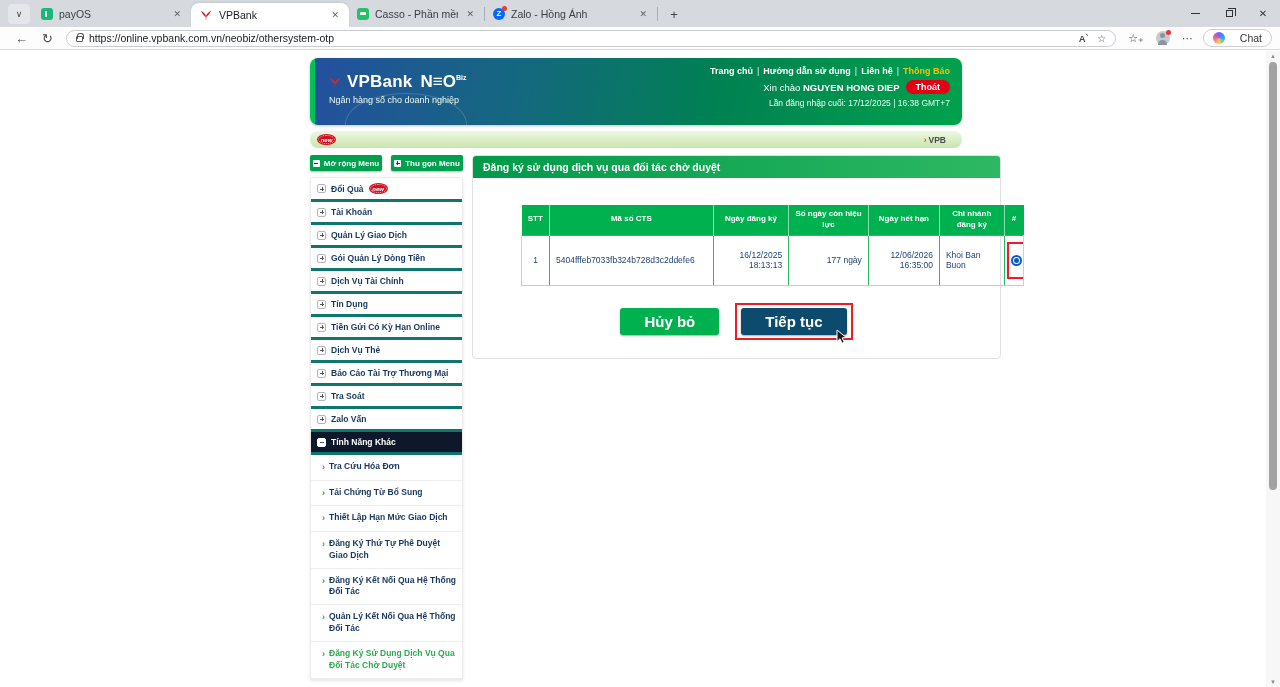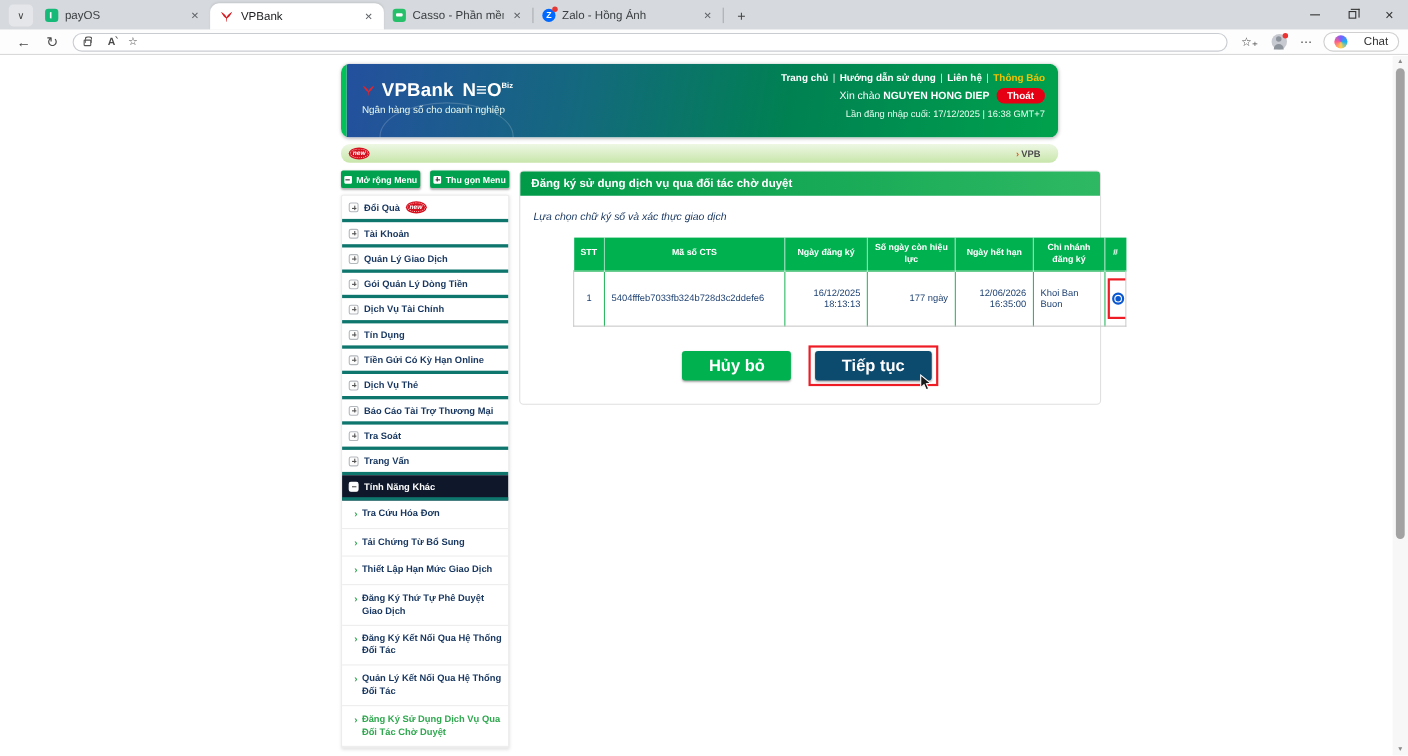--- a/index.html
+++ b/index.html
@@ -186,20 +186,21 @@
         <span>✕</span>
       </div>
   </div>
 </div>
 
 <div class="toolbar">
   <span class="nav-glyph">←</span>
   <span class="nav-glyph">↻</span>
   <div class="url-pill">
     <span class="lock-icon"></span>
+    <span class="url-text">https://online.vpbank.com.vn/neobiz/othersystem-otp</span>
     <span class="pill-icon aloud">A<sup>ᐠ</sup></span>
     <span class="pill-icon">☆</span>
   </div>
   <span class="bar-icon">☆₊</span>
   <span class="avatar">
       <span class="dot"></span>
     </span>
   <span class="bar-icon">⋯</span>
   <div class="chat-pill">
     <span class="copilot"></span>
@@ -293,21 +294,21 @@
           <div class="menu-item">
               <span class="pm-icon plus"></span>
               <span>Báo Cáo Tài Trợ Thương Mại</span>
             </div>
           <div class="menu-item">
               <span class="pm-icon plus"></span>
               <span>Tra Soát</span>
             </div>
           <div class="menu-item">
               <span class="pm-icon plus"></span>
-              <span>Trang Vấn</span>
+              <span>Zalo Vấn</span>
             </div>
           <div class="menu-item active">
               <span class="pm-icon"></span>
               <span>Tính Năng Khác</span>
             </div>
           <div class="submenu-item">
               <span class="chev">›</span>
               <span class="sublabel">Tra Cứu Hóa Đơn</span>
             </div>
           <div class="submenu-item">
@@ -333,21 +334,20 @@
           <div class="submenu-item active">
               <span class="chev">›</span>
               <span class="sublabel">Đăng Ký Sử Dụng Dịch Vụ Qua Đối Tác Chờ Duyệt</span>
             </div>
         </div>
       </div>
 
       <div class="panel">
         <div class="panel-header">Đăng ký sử dụng dịch vụ qua đối tác chờ duyệt</div>
         <div class="panel-body">
-          <div class="instruction">Lựa chọn chữ ký số và xác thực giao dịch</div>
           <table class="cts">
             <colgroup>
               <col style="width:26px">
                 <col style="width:152px">
                 <col style="width:70px">
                 <col style="width:74px">
                 <col style="width:66px">
                 <col style="width:60px">
                 <col style="width:18px">
             </colgroup>

